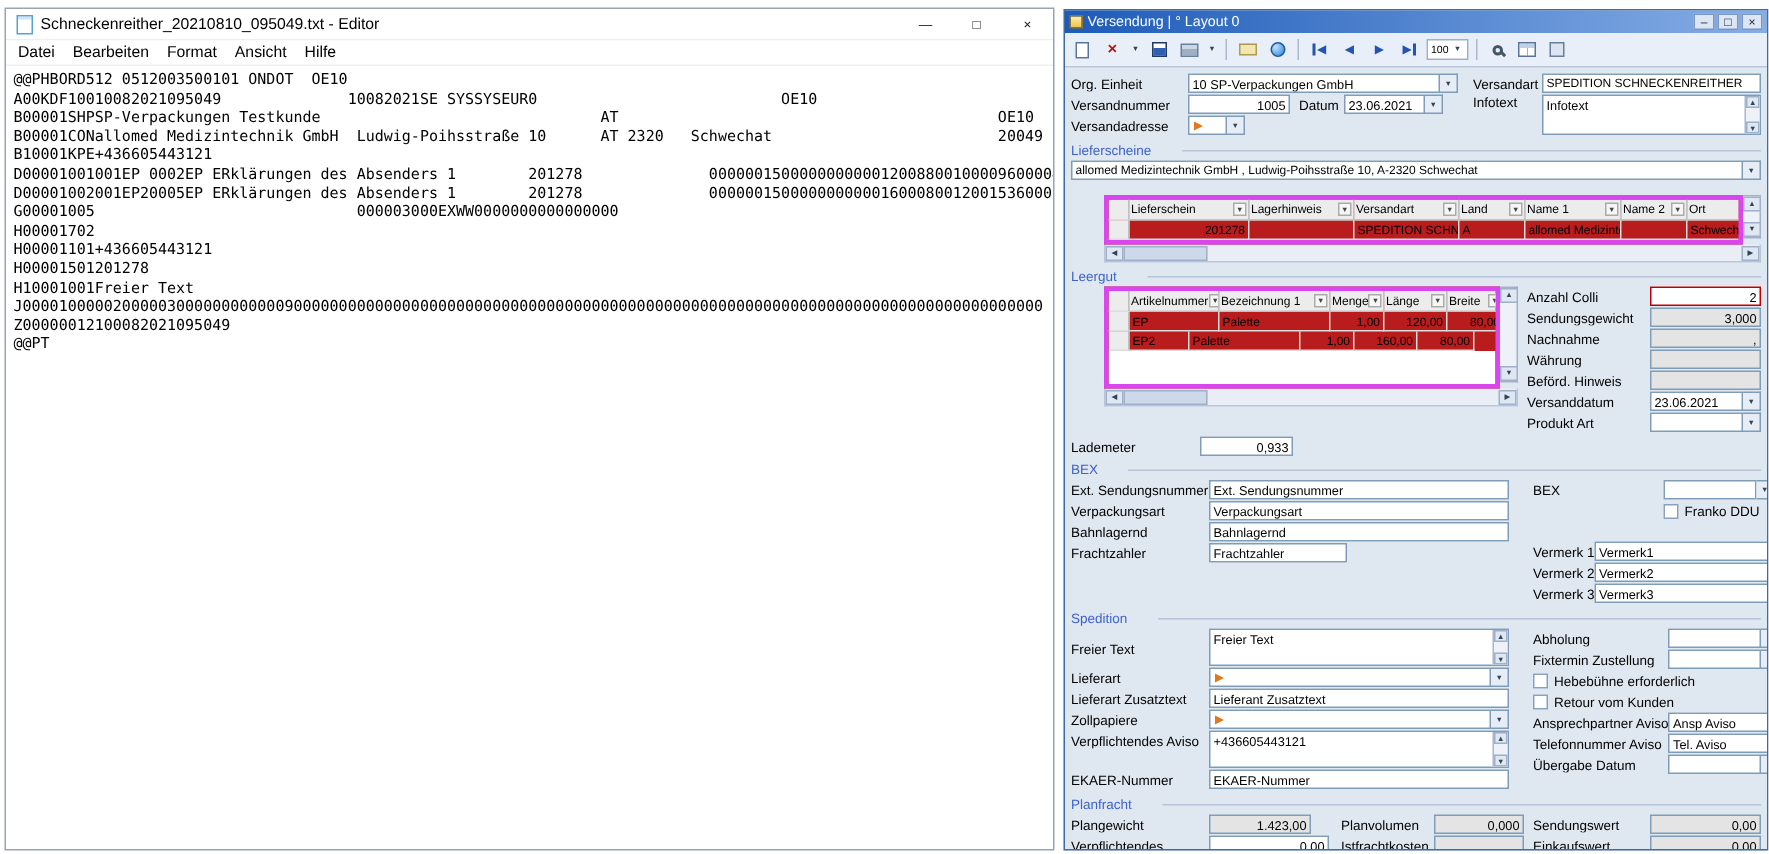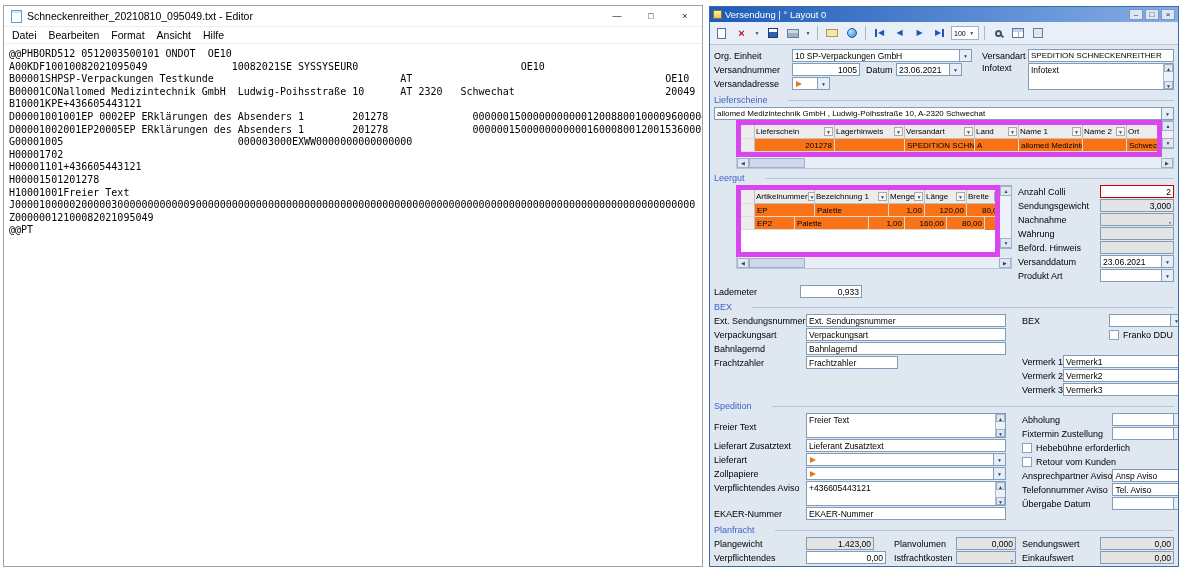--- a/index.html
+++ b/index.html
@@ -59,21 +59,21 @@
   .section{display:flex;align-items:center;gap:20px;margin:4px 0 2px}
   .section-title{color:#3f63c8;font-size:9px;white-space:nowrap}
   .section-line{flex:1;height:1px;background:#b7c4d9}
   .cb{width:10px;height:10px;background:#fff;border:1px solid #8aa0bc;margin-right:4px;flex:none}
   .mlbox{display:flex;border:1px solid #7f9db9;background:#fff}
   .ml-text{flex:1;font-size:8.5px;padding:1px 2px;overflow:hidden;white-space:nowrap}
   .spin{width:10px;border-left:1px solid #aab9cc;display:flex;flex-direction:column;justify-content:space-between;background:#eef2f8}
   .spin i{font-style:normal;font-size:5px;text-align:center;height:8px;line-height:8px;background:#dfe7f3;border:1px solid #9fb0c8;color:#345}
 
   
-  .grid{border:5px solid #d946ef;background:#f97316;overflow:hidden}
+  .grid{border:3px solid #d946ef;background:#b91c1c;overflow:hidden}
   .g-row{display:flex}
   .gh-cell{border-right:1px solid #c0c0c0;border-bottom:1px solid #c0c0c0;display:flex;align-items:center;justify-content:space-between;padding:0 1px;height:14px;font-size:8px;background:#ececec;flex:none;overflow:hidden}
   .gh-dd{font-size:5px;color:#444;border:1px solid #aaa;background:#f6f6f6;width:9px;height:9px;display:flex;align-items:center;justify-content:center;flex:none}
   .g-cell{border-right:1px solid #dcdcdc;border-bottom:1px solid #dcdcdc;height:13px;font-size:8px;display:flex;align-items:center;padding:0 2px;flex:none;overflow:hidden;white-space:nowrap}
   .g-cell.num{justify-content:flex-end}
   .sel{background:#ececec;border-right:1px solid #c0c0c0;border-bottom:1px solid #dcdcdc;width:14px;flex:none}
   .filler{background:#fff}
   .hscroll{height:12px;display:flex;align-items:center;background:#e9eef6;border:1px solid #b9c6da;border-top:none}
   .sbtn{width:12px;height:10px;background:#dfe7f3;border:1px solid #9fb0c8;font-size:5px;display:flex;align-items:center;justify-content:center;color:#345;flex:none}
   .sthumb{width:56px;height:10px;background:#cdd9ea;border:1px solid #9fb0c8;flex:none}
@@ -241,21 +241,21 @@
               </span>
           </span>
         </div>
       </div>
     </div>
 
     <div class="section">
       <span class="section-title">Lieferscheine</span>
       <span class="section-line"></span>
     </div>
-    <div class="combo" style="margin-bottom:0">
+    <div class="combo" style="margin-bottom:10px">
       <span class="field grow" style="font-size:8px">allomed Medizintechnik GmbH , Ludwig-Poihsstraße 10, A-2320 Schwechat</span>
       <span class="dd">▼</span>
     </div>
     <div class="indent">
       <div class="gridwrap">
         <div class="grid" style="flex:1">
           <div class="g-row">
             <span class="gh-cell sel" style="height:14px"></span>
             <span class="gh-cell" style="width:80px">
                 <span>Lieferschein</span>
@@ -475,31 +475,31 @@
           <span class="lbl" style="width:92px;padding-top:2px">Freier Text</span>
           <span class="mlbox" style="width:200px;height:25px">
             <span class="ml-text">Freier Text</span>
             <span class="spin">
                 <i>▲</i>
                 <i>▼</i>
               </span>
           </span>
         </div>
         <div class="row">
+          <span class="lbl" style="width:92px">Lieferart</span>
+          <span class="combo">
+            <span class="field" style="width:188px">
+                <span class="goto-arrow"></span>
+              </span>
+            <span class="dd">▼</span>
+          </span>
+        </div>
+        <div class="row">
           <span class="lbl" style="width:92px">Lieferart Zusatztext</span>
           <span class="field" style="width:200px">Lieferant Zusatztext</span>
-        </div>
-        <div class="row">
-          <span class="lbl" style="width:92px">Lieferart</span>
-          <span class="combo">
-            <span class="field" style="width:188px">
-                <span class="goto-arrow"></span>
-              </span>
-            <span class="dd">▼</span>
-          </span>
         </div>
         <div class="row">
           <span class="lbl" style="width:92px">Zollpapiere</span>
           <span class="combo">
             <span class="field" style="width:188px">
                 <span class="goto-arrow"></span>
               </span>
             <span class="dd">▼</span>
           </span>
         </div>

